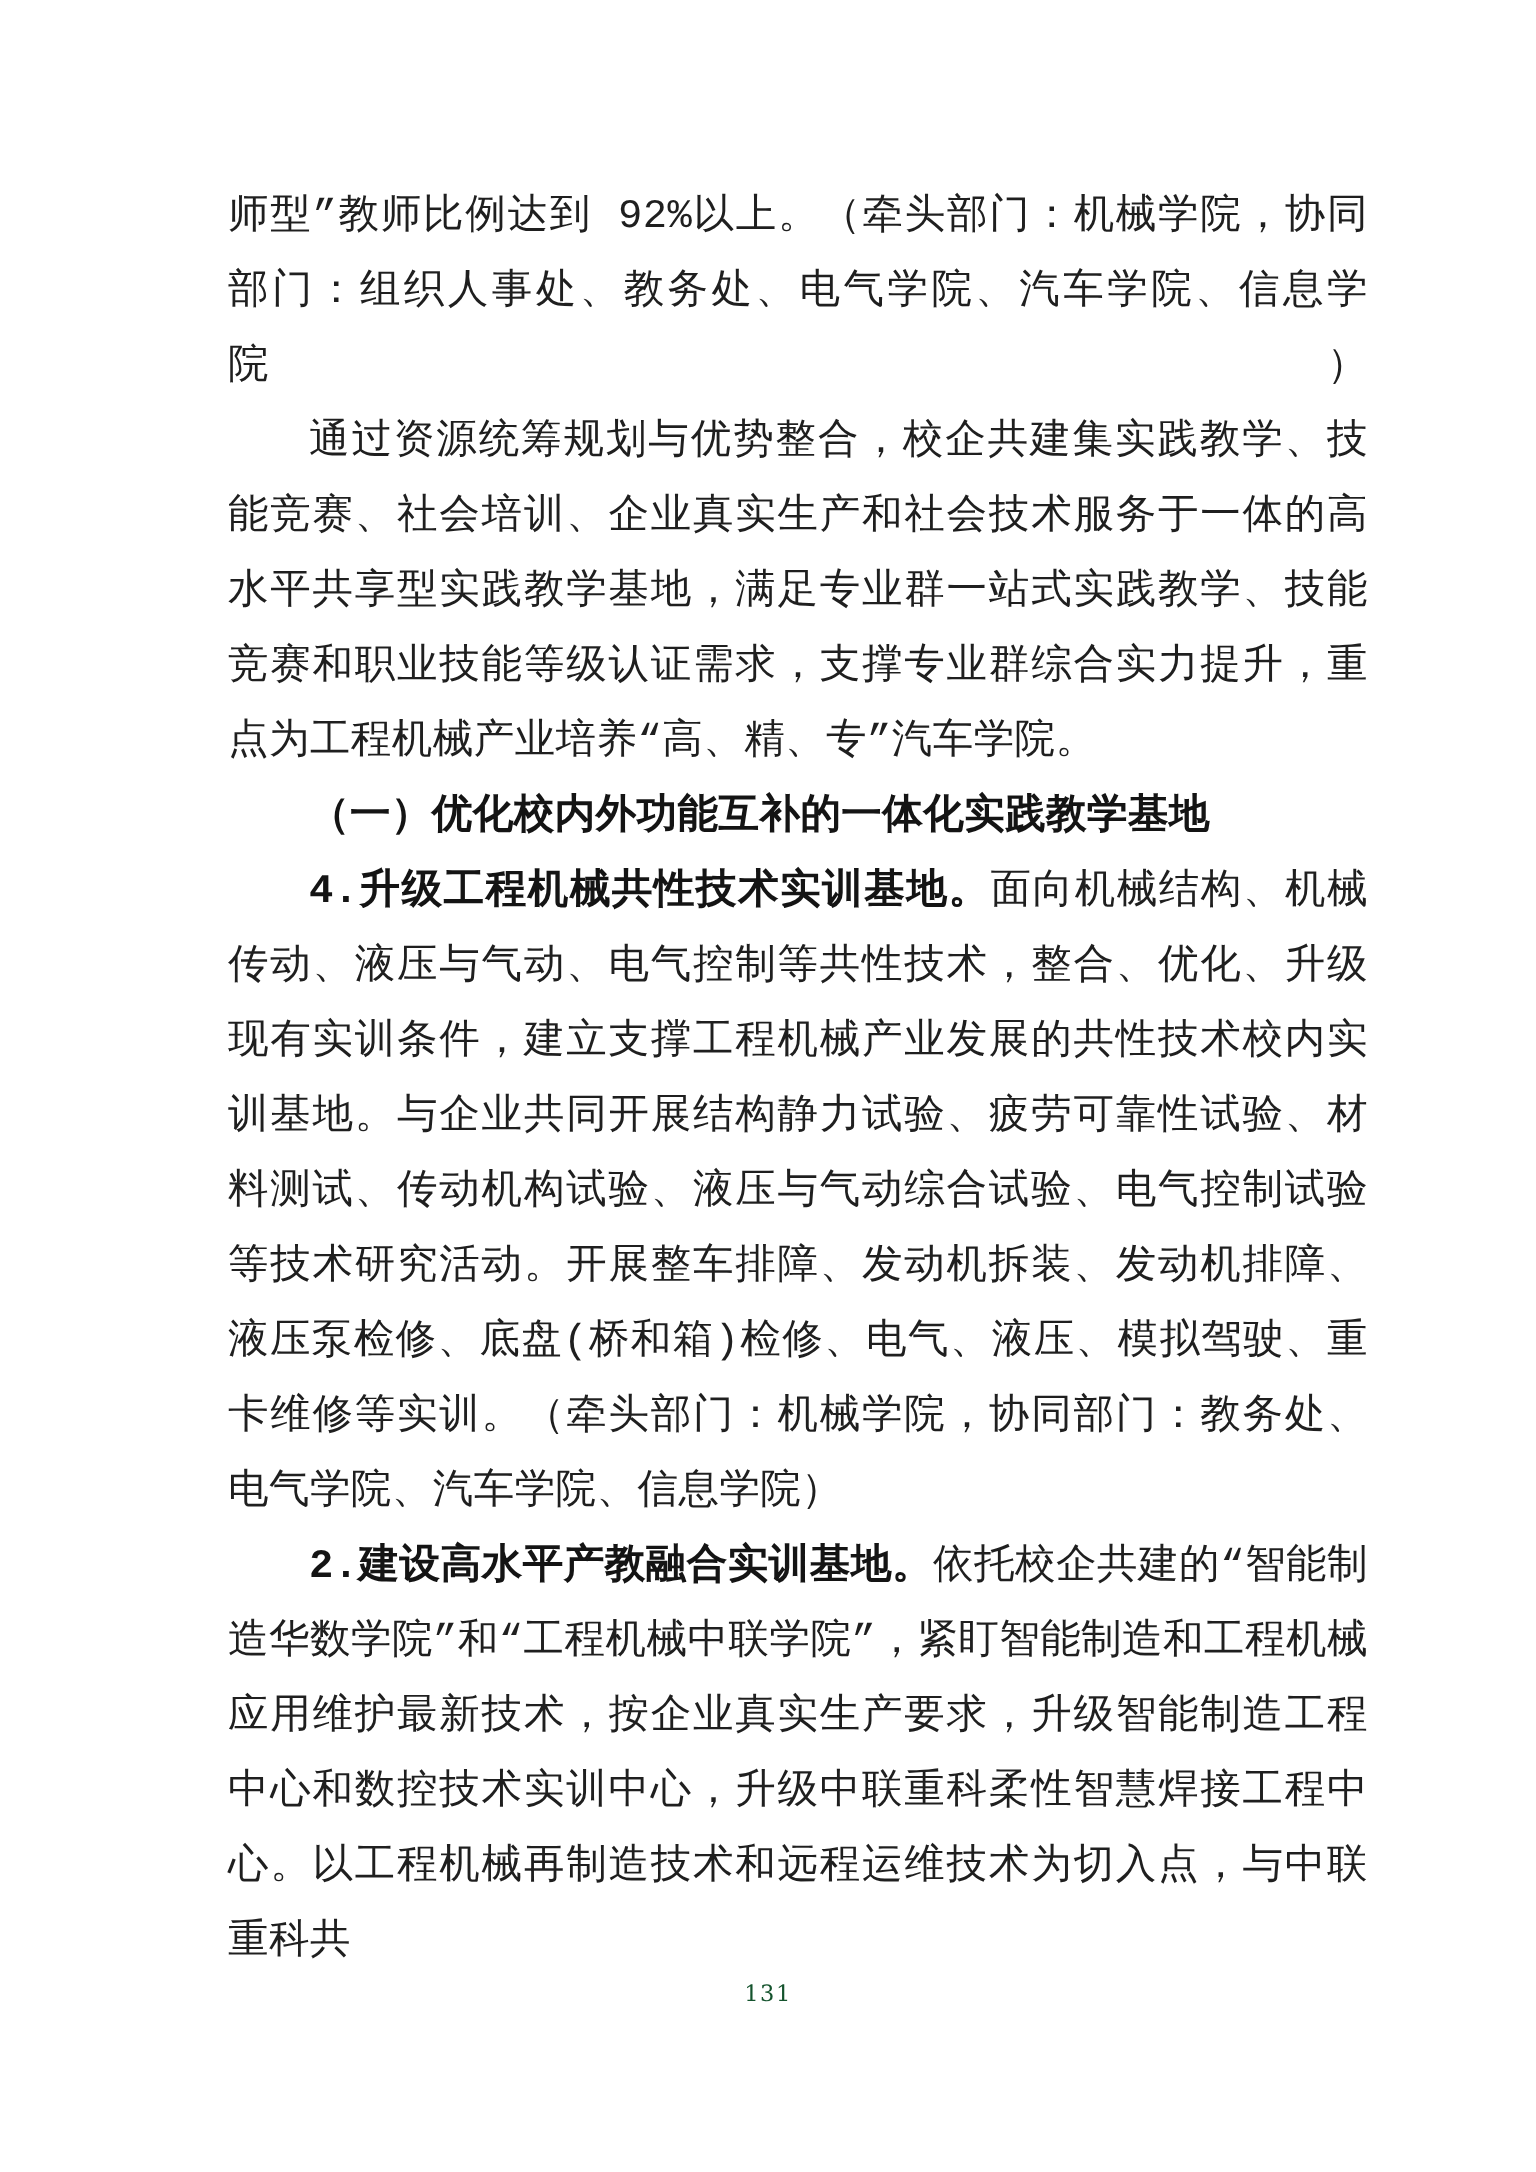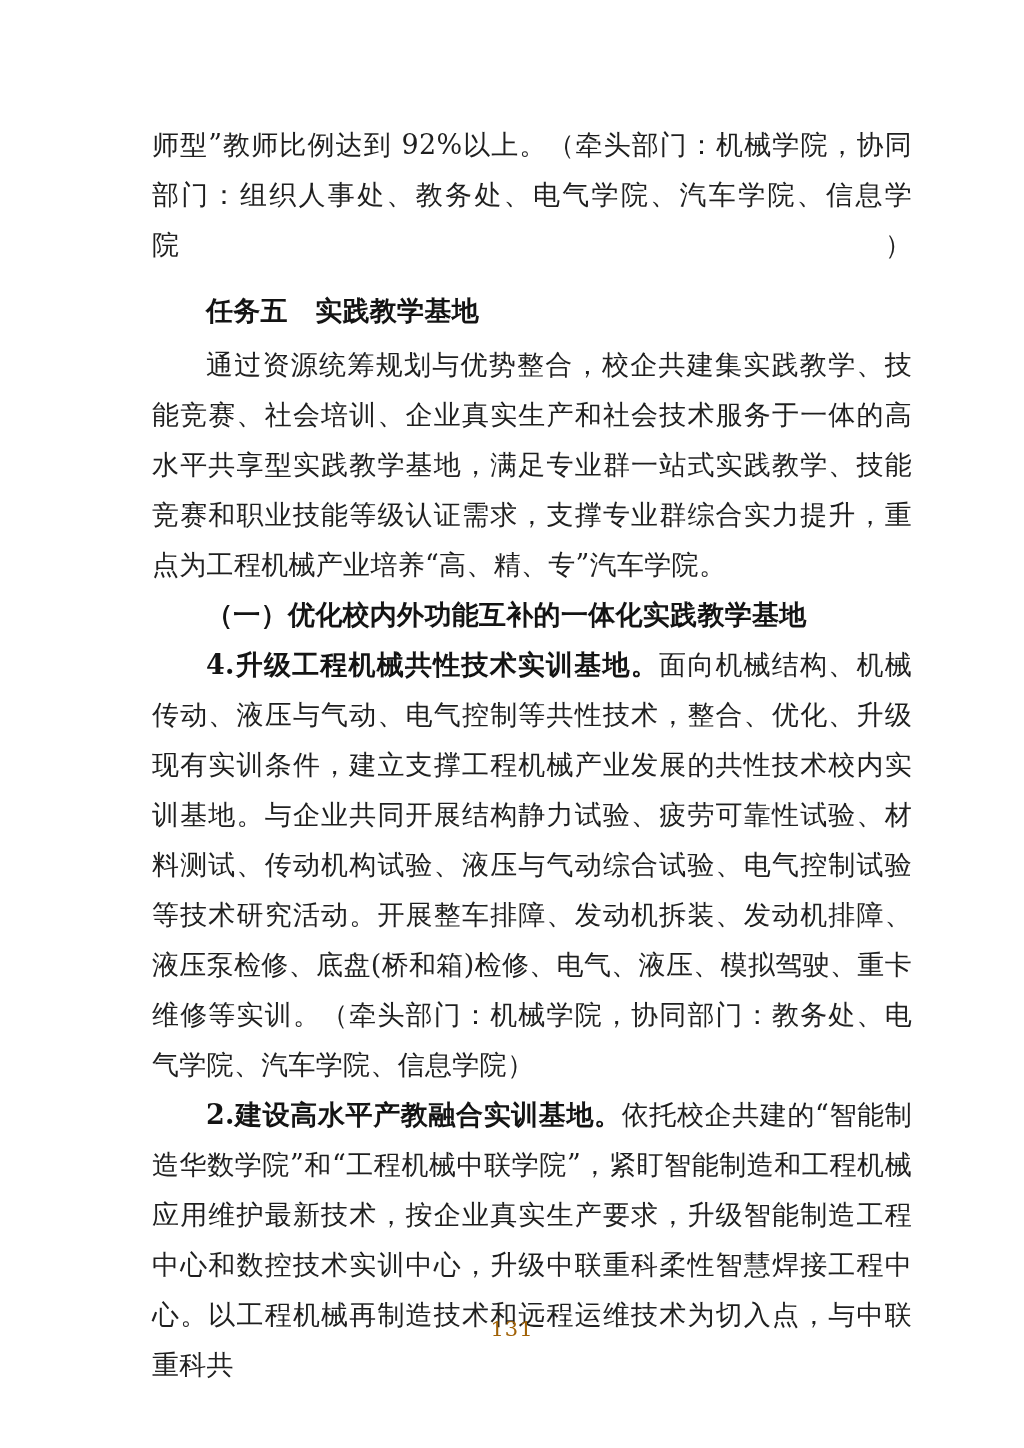--- a/index.html
+++ b/index.html
@@ -22,20 +22,21 @@
   }
   .doc-content {
     position: absolute;
     left: 152px;
     top: 120px;
     width: 760px;
     font-size: 27px;
     line-height: 50px;
     text-align: justify;
     letter-spacing: 0.3px;
+    font-family: Liberation Mono, monospace;
   }
   .para {
     margin: 0;
     text-align: justify;
   }
   .para.indent { text-indent: 2em; }
   .para.stretch-last {
     text-align-last: justify;
     -moz-text-align-last: justify;
   }
@@ -54,33 +55,32 @@
   .run { font-weight: 400; }
   .run.bold { font-weight: 700; color: #141414; }
   .footer {
     position: absolute;
     left: 0;
     top: 1314px;
     width: 1024px;
     text-align: center;
   }
   .pagenum {
-    font-size: 21px;
+    font-size: 15px;
     line-height: 30px;
-    color: #a16207;
+    color: #14532d;
     letter-spacing: 1px;
   }
 </style>
 </head>
 <body>
 
 <div class="page">
   <div class="doc-content" id="doc-content">
       <div class="para stretch-last"><span class="run">师型”教师比例达到 92%以上。（牵头部门：机械学院，协同部门：组织人事处、教务处、电气学院、汽车学院、信息学院）</span></div>
-      <div class="heading1">任务五　实践教学基地</div>
       <div class="para indent"><span class="run">通过资源统筹规划与优势整合，校企共建集实践教学、技能竞赛、社会培训、企业真实生产和社会技术服务于一体的高水平共享型实践教学基地，满足专业群一站式实践教学、技能竞赛和职业技能等级认证需求，支撑专业群综合实力提升，重点为工程机械产业培养“高、精、专”汽车学院。</span></div>
       <div class="heading2">（一）优化校内外功能互补的一体化实践教学基地</div>
       <div class="para indent"><span class="run bold">4.升级工程机械共性技术实训基地。</span><span class="run">面向机械结构、机械传动、液压与气动、电气控制等共性技术，整合、优化、升级现有实训条件，建立支撑工程机械产业发展的共性技术校内实训基地。与企业共同开展结构静力试验、疲劳可靠性试验、材料测试、传动机构试验、液压与气动综合试验、电气控制试验等技术研究活动。开展整车排障、发动机拆装、发动机排障、液压泵检修、底盘(桥和箱)检修、电气、液压、模拟驾驶、重卡维修等实训。（牵头部门：机械学院，协同部门：教务处、电气学院、汽车学院、信息学院）</span></div>
       <div class="para indent"><span class="run bold">2.建设高水平产教融合实训基地。</span><span class="run">依托校企共建的“智能制造华数学院”和“工程机械中联学院”，紧盯智能制造和工程机械应用维护最新技术，按企业真实生产要求，升级智能制造工程中心和数控技术实训中心，升级中联重科柔性智慧焊接工程中心。以工程机械再制造技术和远程运维技术为切入点，与中联重科共</span></div>
     </div>
   <div class="footer">
     <span class="pagenum">131</span>
   </div>
 </div>
 

